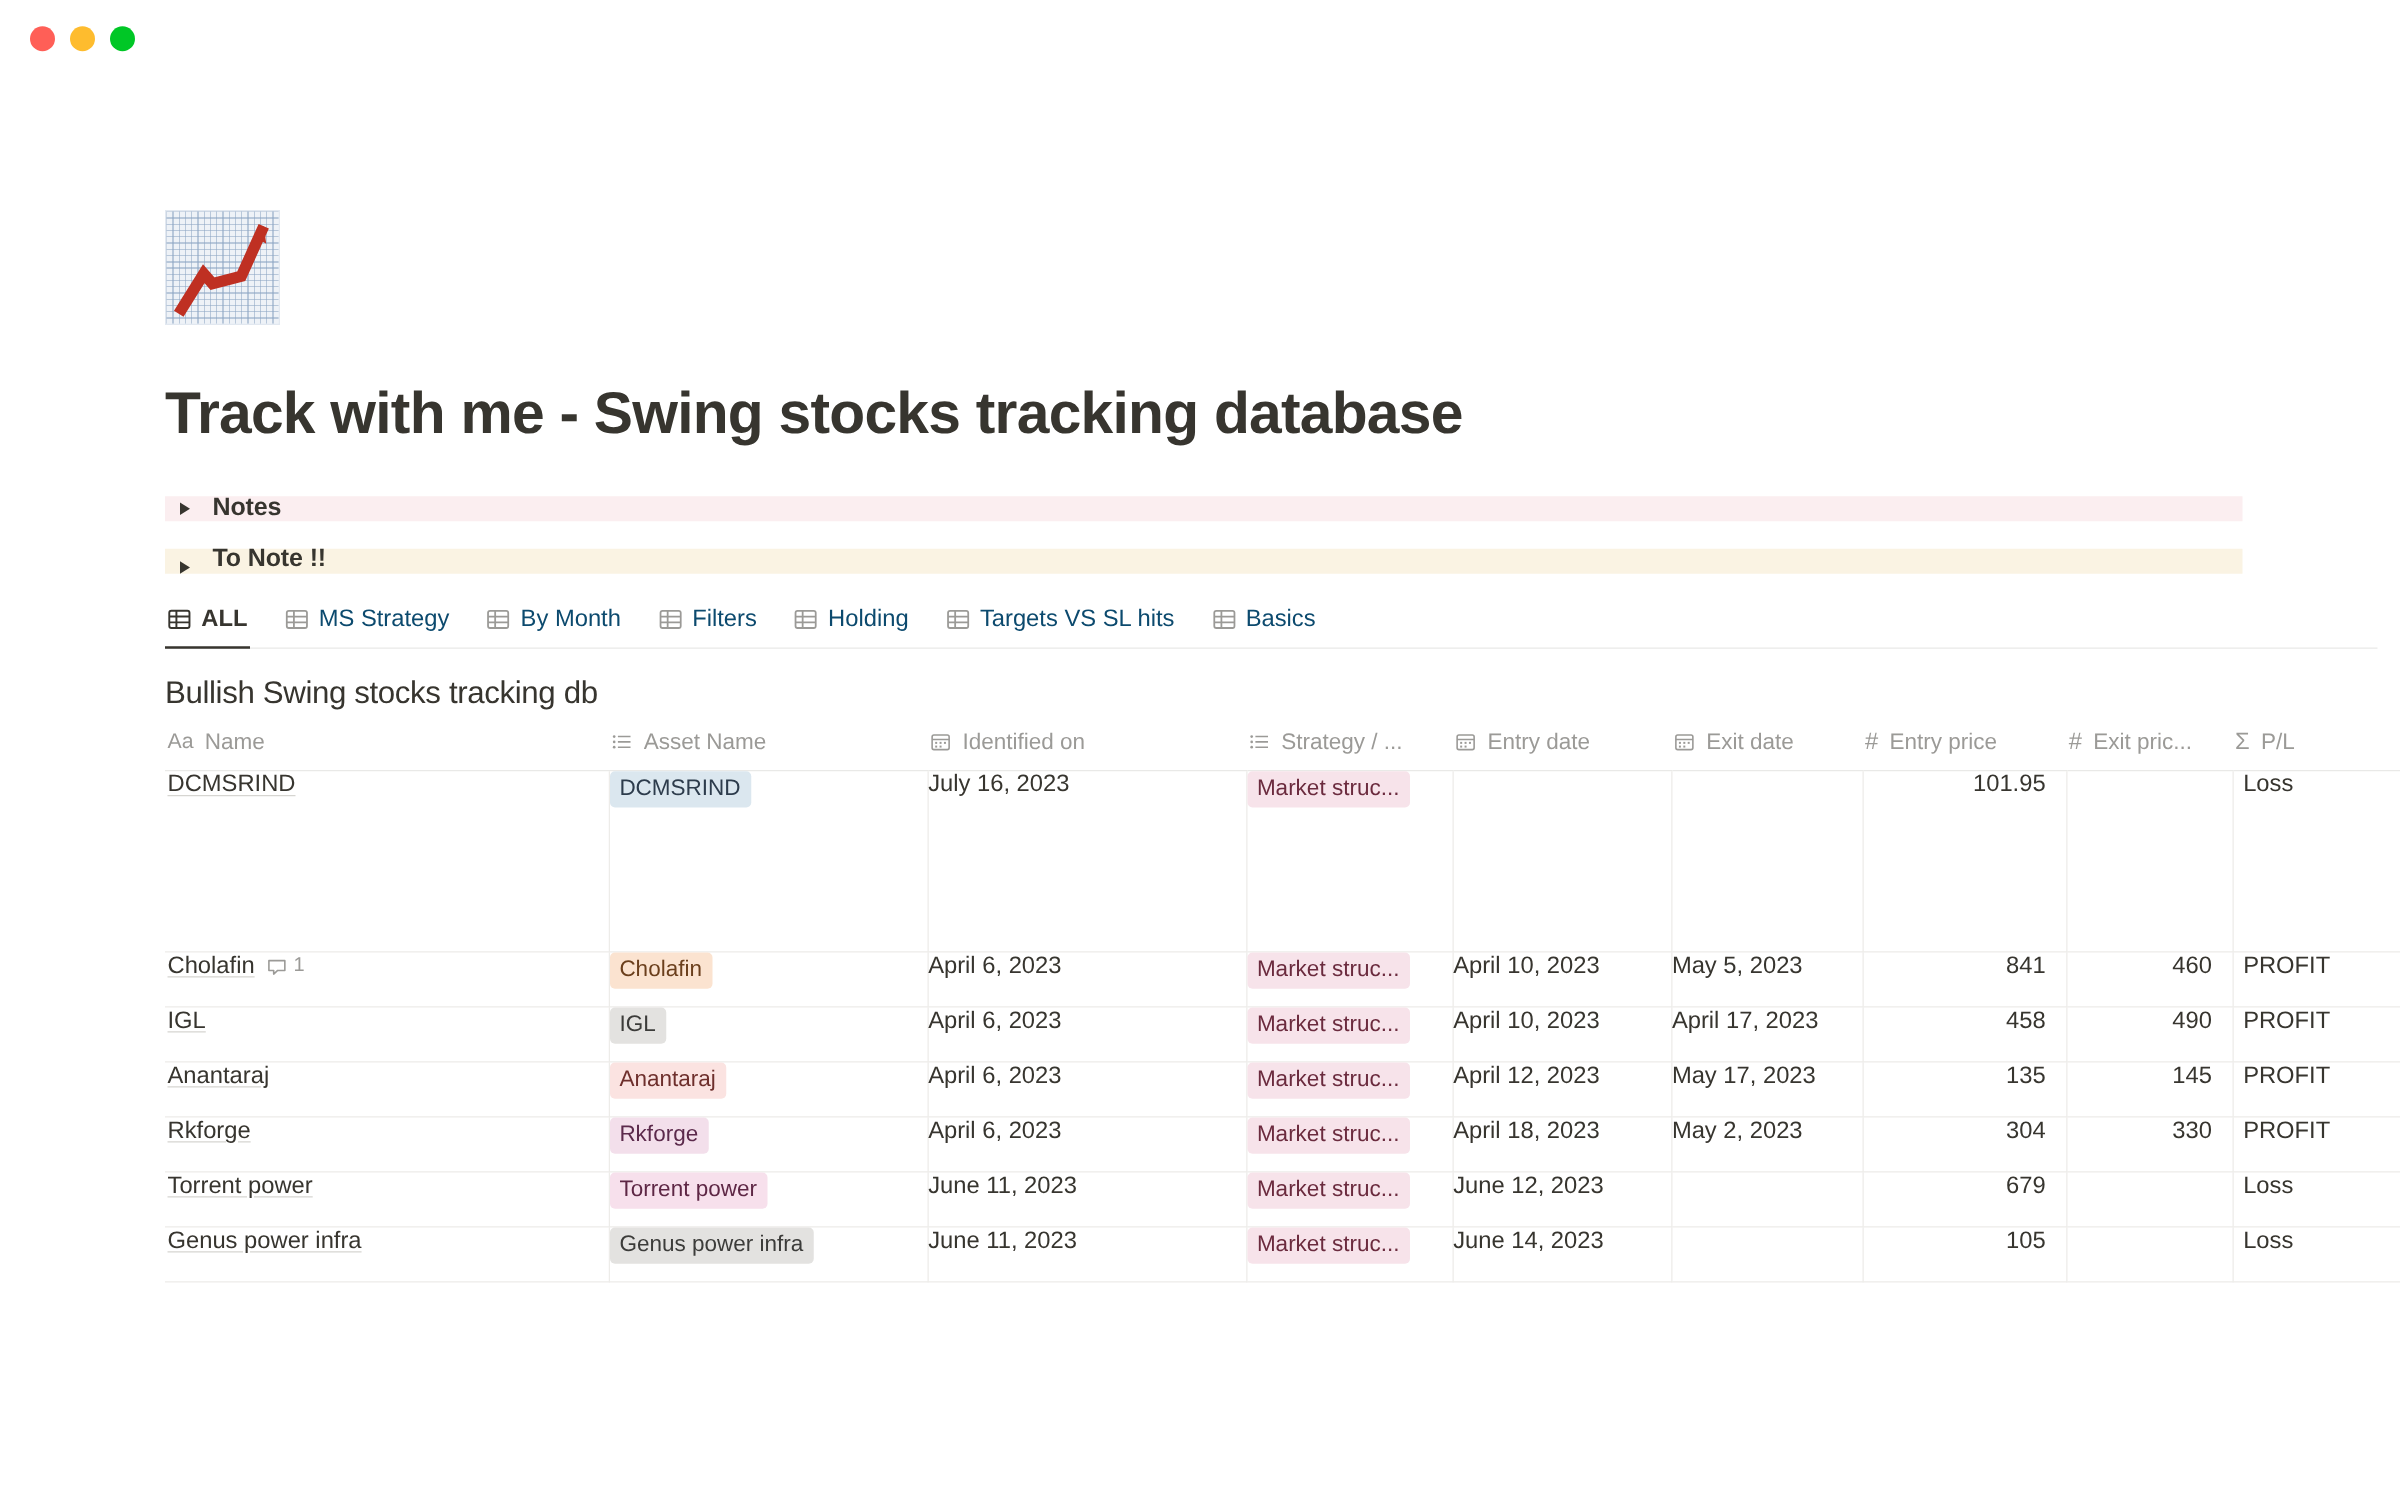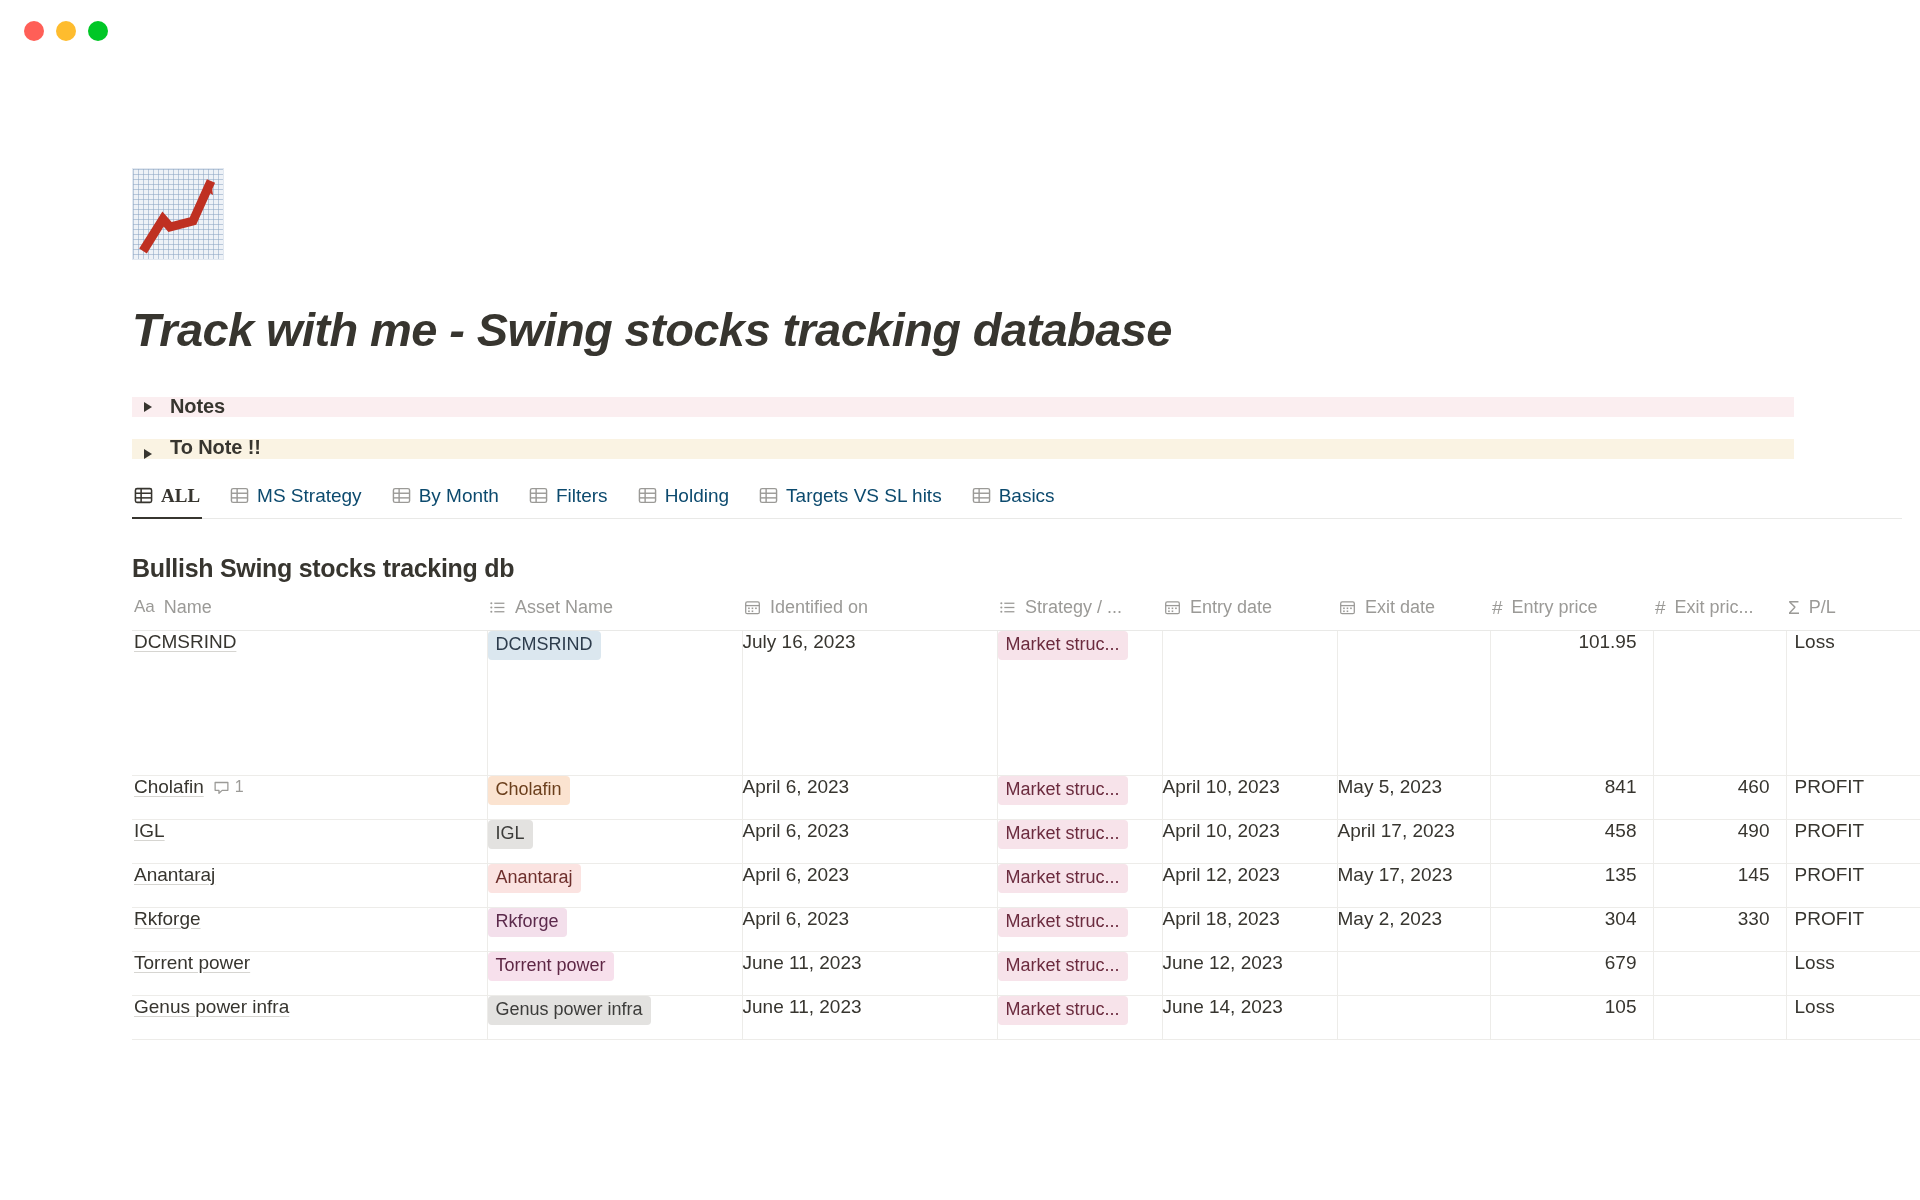--- a/index.html
+++ b/index.html
@@ -49,21 +49,20 @@
   }
   .cover-icon svg { position: absolute; inset: 0; }
 
   .page-title {
     margin-top: 44px;
     font-size: 47px;
     line-height: 1.12;
     font-weight: 700;
     letter-spacing: -0.6px;
     color: #37352f;
-    font-style: italic;
   }
 
   
   .callouts { margin-top: 40px; }
   .callout {
     height: 20px;
     display: flex;
     align-items: center;
     padding-left: 12px;
     margin-bottom: 22px;
@@ -105,29 +104,28 @@
     color: #0c4a6e;
     cursor: pointer;
     border-bottom: 2px solid transparent;
     margin-bottom: -1px;
     white-space: nowrap;
   }
   .tab.active {
     color: #37352f;
     font-weight: 700;
     border-bottom-color: #37352f;
-    font-family: Liberation Serif, serif;
   }
   .tab .grid-ico { flex: none; display: block; }
 
   
   .db-title {
-    margin-top: 35px;
+    margin-top: 21px;
     font-size: 25px;
-    font-weight: 700;
+    font-weight: 400;
     letter-spacing: -0.3px;
     color: #37352f;
   }
 
   
   .table-wrap { margin-top: 14px; width: 1788px; }
   table.db {
     border-collapse: collapse;
     table-layout: fixed;
     width: 1788px;

